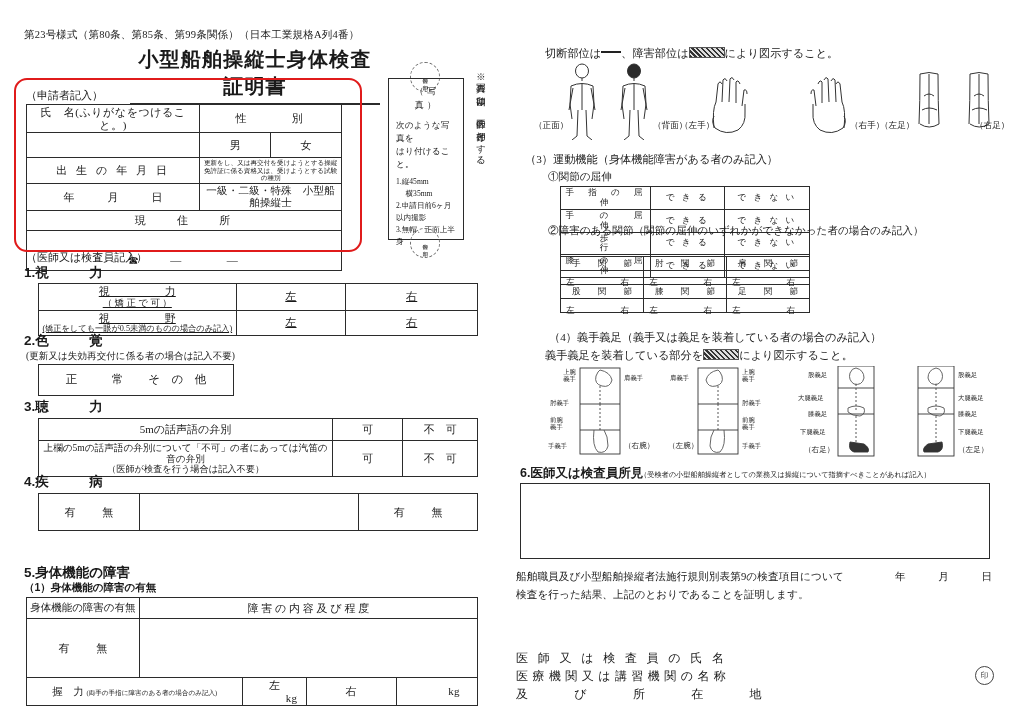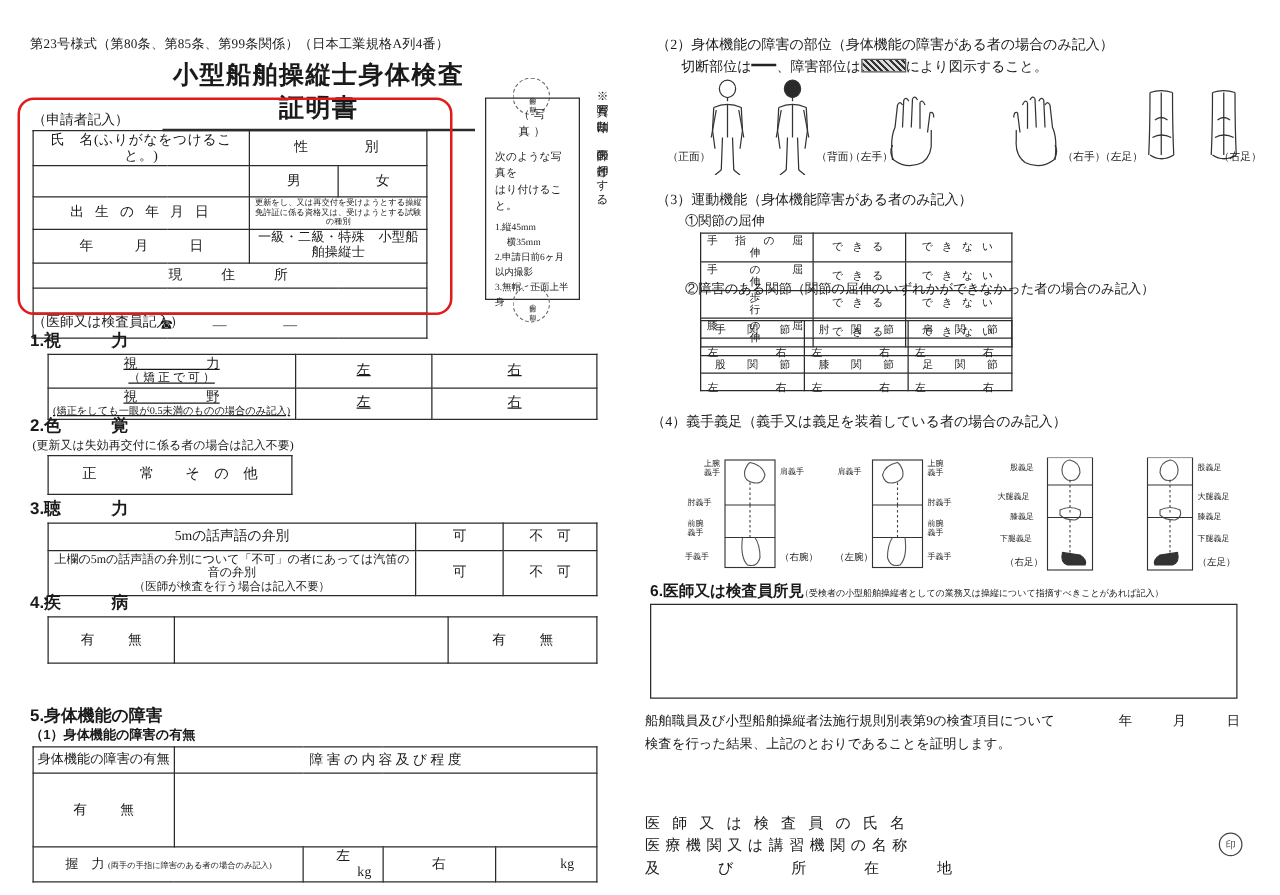--- a/index.html
+++ b/index.html
@@ -133,21 +133,21 @@
   .jname{letter-spacing:.32em;}
   .jans{letter-spacing:.3em;}
 
   #r3-2{left:548px;top:224px;font-size:10.6px;}
   #r3-table2{left:560px;top:256px;width:250px;font-size:8.6px;}
   #r3-table2 td{height:11px;}
   .jcell{position:relative;}
   .jcell .L{position:absolute;left:5px;}
   .jcell .R{position:absolute;right:14px;}
 
-  #r4-h{left:521px;top:330px;font-size:11.2px;}
+  #r4-h{left:549px;top:330px;font-size:11.2px;}
   #r4-sub{left:545px;top:348px;font-size:11.2px;}
   #limb-figs{left:520px;top:366px;width:490px;height:92px;}
   .limb-lbl{position:absolute;font-size:6.4px;line-height:1.15;}
 
   #r6-h{left:520px;top:465px;font-size:12.5px;}
   #r6-note{left:640px;top:470px;font-size:7.2px;}
   #r6-box{left:520px;top:483px;width:468px;height:74px;border:1px solid #2b2b2b;}
 
   #cert-1{left:516px;top:570px;font-size:10.6px;letter-spacing:.01em;}
   #cert-2{left:516px;top:588px;font-size:10.6px;letter-spacing:.01em;}
@@ -351,21 +351,20 @@
         <td class="lr">
           <span>右</span>
         </td>
         <td class="lr">
           <span style="margin-left:34px">kg</span>
         </td>
       </tr>
     </tbody>
   </table>
 
-  <div class="abs" id="r2-h">（2）身体機能の障害の部位（身体機能の障害がある者の場合のみ記入）</div>
   <div class="abs" id="r2-sub">
     <span>切断部位は</span><span class="dashline"></span><span>、障害部位は</span><span class="hatch"></span><span>により図示すること。</span>
   </div>
 
   <div class="abs" id="body-figs">
     
     <svg width="490" height="78" viewBox="0 0 490 78">
       <g stroke="#333" stroke-width="1" fill="none">
 
         <g transform="translate(48,2)">
@@ -500,20 +499,23 @@
           </td>
         <td class="jcell">
             <span class="L">左</span>
             <span class="R">右</span>
           </td>
       </tr>
     </tbody>
   </table>
 
   <div class="abs" id="r4-h">（4）義手義足（義手又は義足を装着している者の場合のみ記入）</div>
+  <div class="abs" id="r4-sub">
+    <span>義手義足を装着している部分を</span><span class="hatch"></span><span>により図示すること。</span>
+  </div>
 
   <div class="abs" id="limb-figs">
     <svg width="490" height="92" viewBox="0 0 490 92">
       <g stroke="#444" stroke-width=".9" fill="none">
 
         <g transform="translate(60,2)">
           <rect x="0" y="0" width="40" height="86" stroke="#333" fill="none"></rect>
           <path d="M20 2 Q30 4 32 12 Q30 20 22 18 Q14 16 16 8 Q18 3 20 2" stroke="#555"></path>
           <path d="M20 18 L20 36" stroke-dasharray="2 2"></path>
           <path d="M0 36 L40 36" stroke="#333"></path>

